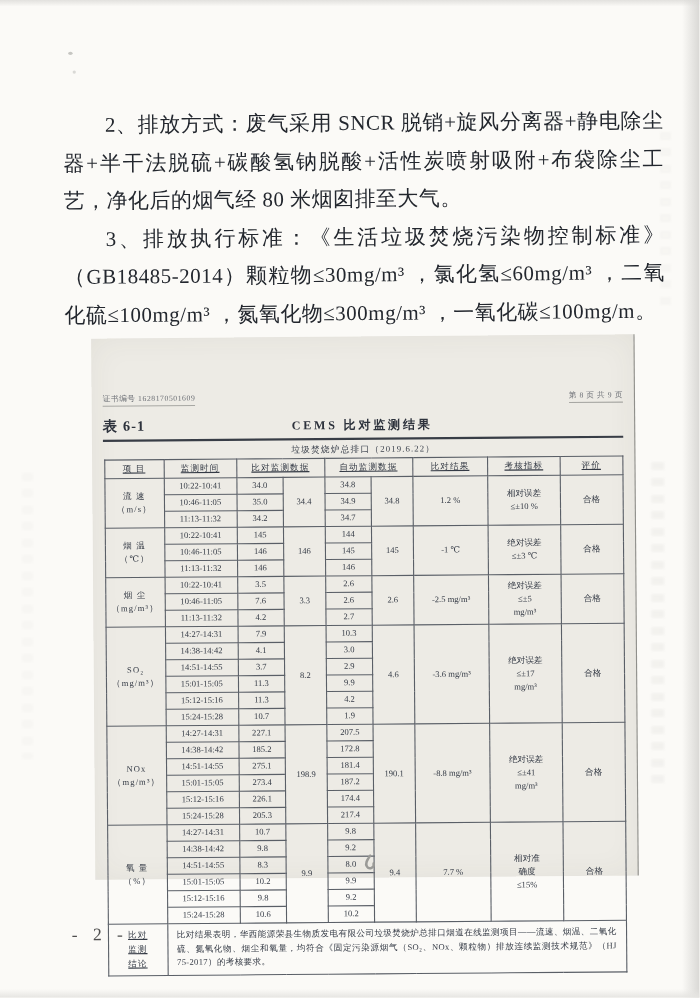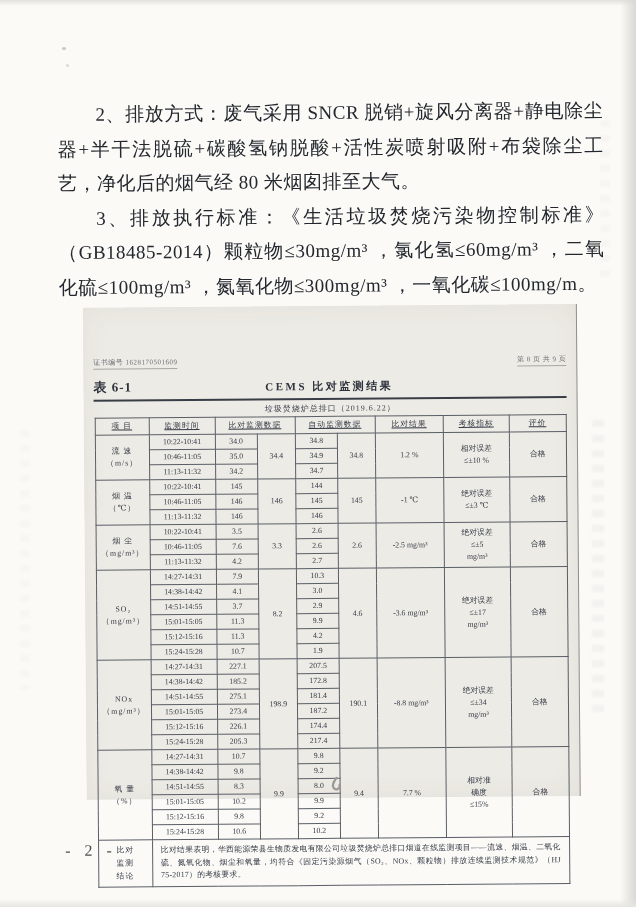--- a/index.html
+++ b/index.html
@@ -39,21 +39,21 @@
   .title-row .ttitle{margin:0 auto;font-size:11px;letter-spacing:2.5px;padding-right:40px;}
   .rule{border-bottom:2px solid #383d46;margin-top:3px;}
   .subtitle{text-align:center;font-size:8px;padding:3px 0 2px 0;letter-spacing:1px;color:#3c424d;}
 
   table.cems{width:472px;margin:0 auto;border-collapse:collapse;table-layout:fixed;
     font-size:7.8px;color:#343a45;}
   table.cems th,table.cems td{border:1px solid #5a5f67;text-align:center;
     padding:1px 1px;line-height:12px;overflow:hidden;}
   table.cems th{font-weight:normal;letter-spacing:1px;line-height:14px;text-decoration:underline;}
   table.cems td.lbl{letter-spacing:1px;}
-  table.cems td.concl-lbl{letter-spacing:1px;line-height:13px;}
+  table.cems td.concl-lbl{letter-spacing:1px;line-height:13px;text-decoration:underline;}
   table.cems td.concl-txt{text-align:justify;font-size:7.8px;line-height:12.5px;
     padding:4px 8px;letter-spacing:.3px;}
 
   .page-num{position:absolute;left:62px;top:840px;font-size:16px;color:#4d4d4d;
     letter-spacing:5px;}
   .squiggle{position:absolute;left:320px;top:776px;}
 </style>
 </head>
 <body>
 
@@ -212,21 +212,21 @@
               <td>1.9</td>
             </tr>
             <tr>
               <td rowspan="6" class="lbl"><span>NOx</span><br><span>（mg/m³）</span></td>
               <td>14:27-14:31</td>
               <td>227.1</td>
               <td rowspan="6">198.9</td>
               <td>207.5</td>
               <td rowspan="6">190.1</td>
               <td rowspan="6">-8.8 mg/m³</td>
-              <td rowspan="6"><span>绝对误差</span><br><span>≤±34</span><br><span>mg/m³</span></td>
+              <td rowspan="6"><span>绝对误差</span><br><span>≤±41</span><br><span>mg/m³</span></td>
               <td rowspan="6">合格</td>
             </tr>
             <tr>
               <td>14:38-14:42</td>
               <td>185.2</td>
               <td>172.8</td>
             </tr>
             <tr>
               <td>14:51-14:55</td>
               <td>275.1</td>

